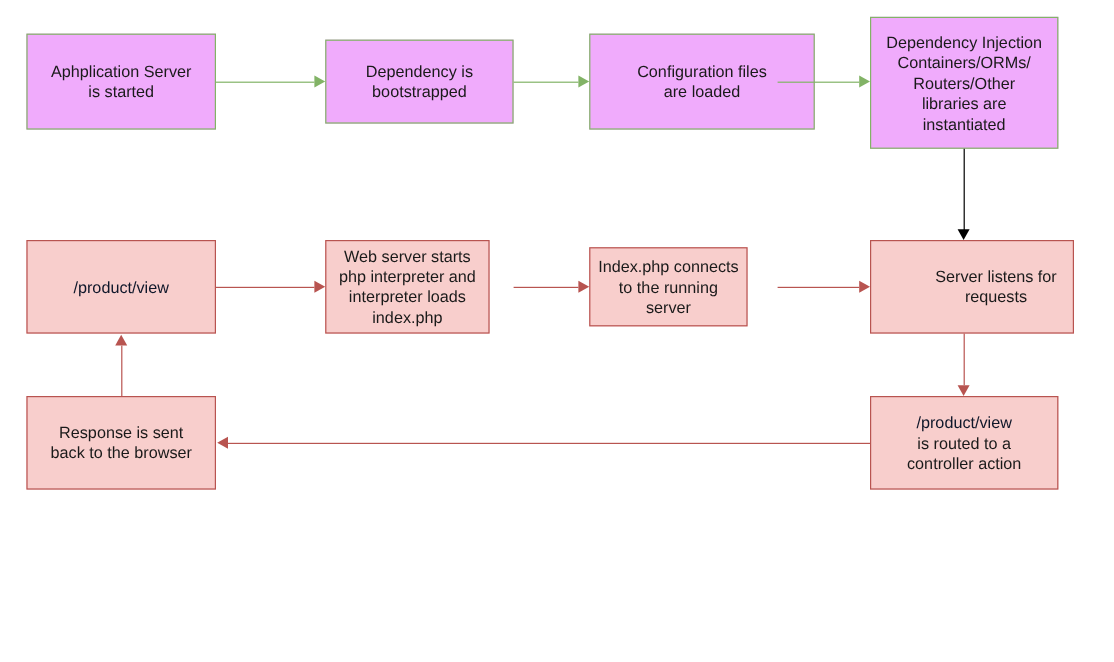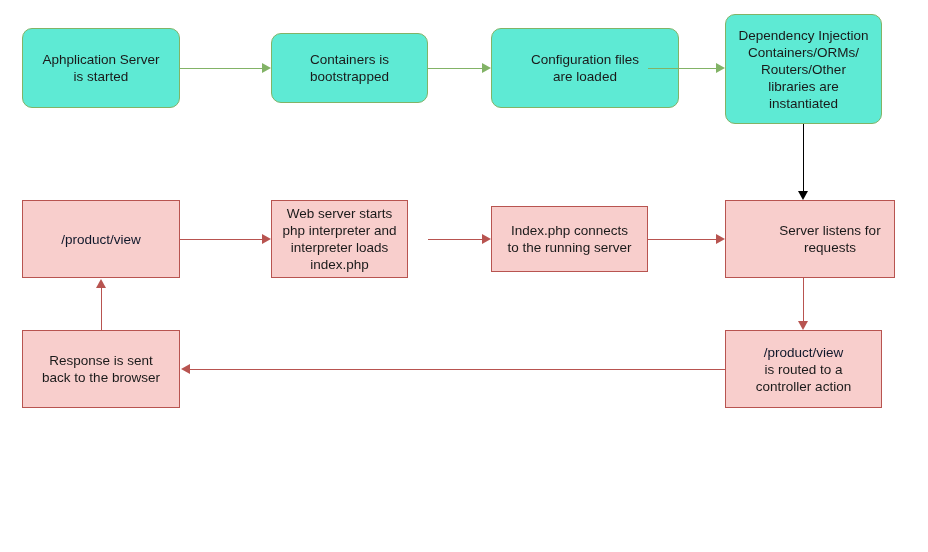--- a/index.html
+++ b/index.html
@@ -30,23 +30,22 @@
     border-width: 1px;
     border-style: solid;
     padding: 2px 4px;
     white-space: pre-line;
   }
   .node .label {
     display: block;
     width: 100%;
   }
   .node.green {
-    background: #5eead4;
+    background: #f0abfc;
     border-color: #82b366;
-    border-radius: 10px;
   }
   .node.pink {
     background: #f8cecc;
     border-color: #b85450;
   }
   .route {
     color: #0f172a;
   }
   .hline {
     position: absolute;
@@ -103,21 +102,21 @@
 <body>
 
 <div id="canvas">
 
   <div class="node green" style="left:22px; top:28px; width:158px; height:80px;">
     <span class="label">Aphplication Server
 is started</span>
   </div>
 
   <div class="node green" style="left:271px; top:33px; width:157px; height:70px;">
-    <span class="label">Containers is
+    <span class="label">Dependency is
 bootstrapped</span>
   </div>
 
   <div class="node green" style="left:491px; top:28px; width:188px; height:80px;">
     <span class="label">Configuration files
 are loaded</span>
   </div>
 
   <div class="node green" style="left:725px; top:14px; width:157px; height:110px;">
     <span class="label">Dependency Injection
@@ -131,21 +130,21 @@
     <span class="label"><span class="route">/product/view</span></span>
   </div>
 
   <div class="node pink" style="left:271px; top:200px; width:137px; height:78px;">
     <span class="label">Web server starts
 php interpreter and
 interpreter loads
 index.php</span>
   </div>
 
-  <div class="node pink" style="left:491px; top:206px; width:157px; height:66px;justify-content:flex-end;">
+  <div class="node pink" style="left:491px; top:206px; width:132px; height:66px;justify-content:flex-end;">
     <span class="label">Index.php connects
 to the running server</span>
   </div>
 
   <div class="node pink" style="left:725px; top:200px; width:170px; height:78px;padding-left:44px;">
     <span class="label">Server listens for
 requests</span>
   </div>
 
   <div class="node pink" style="left:22px; top:330px; width:158px; height:78px;">

